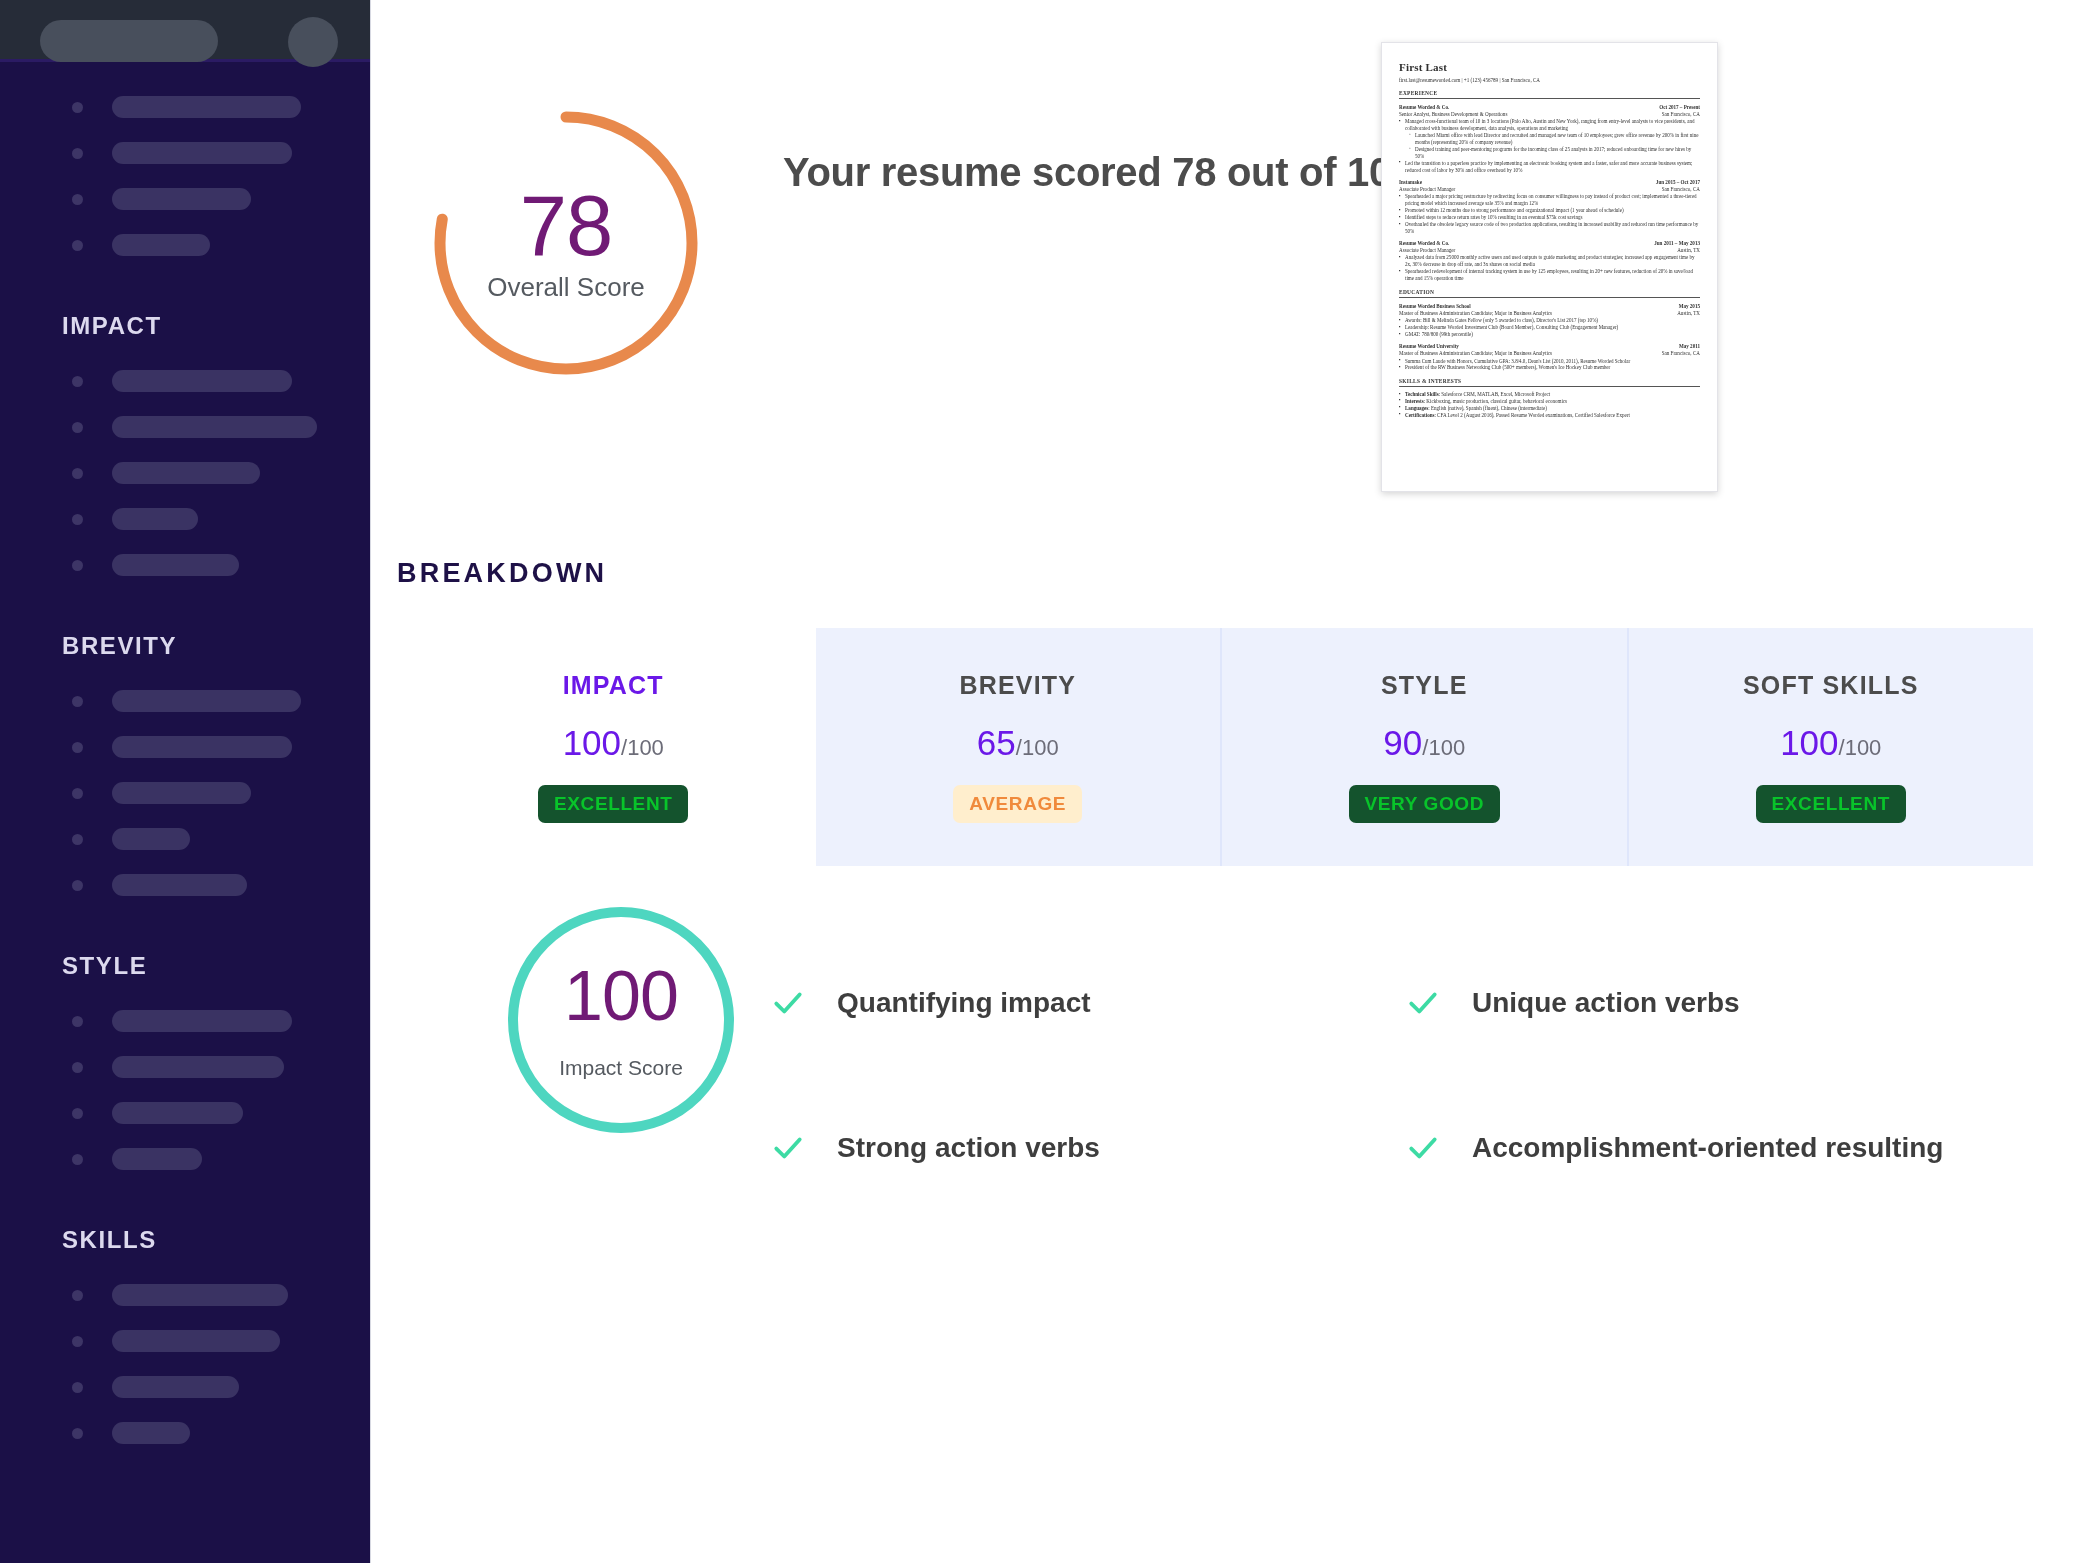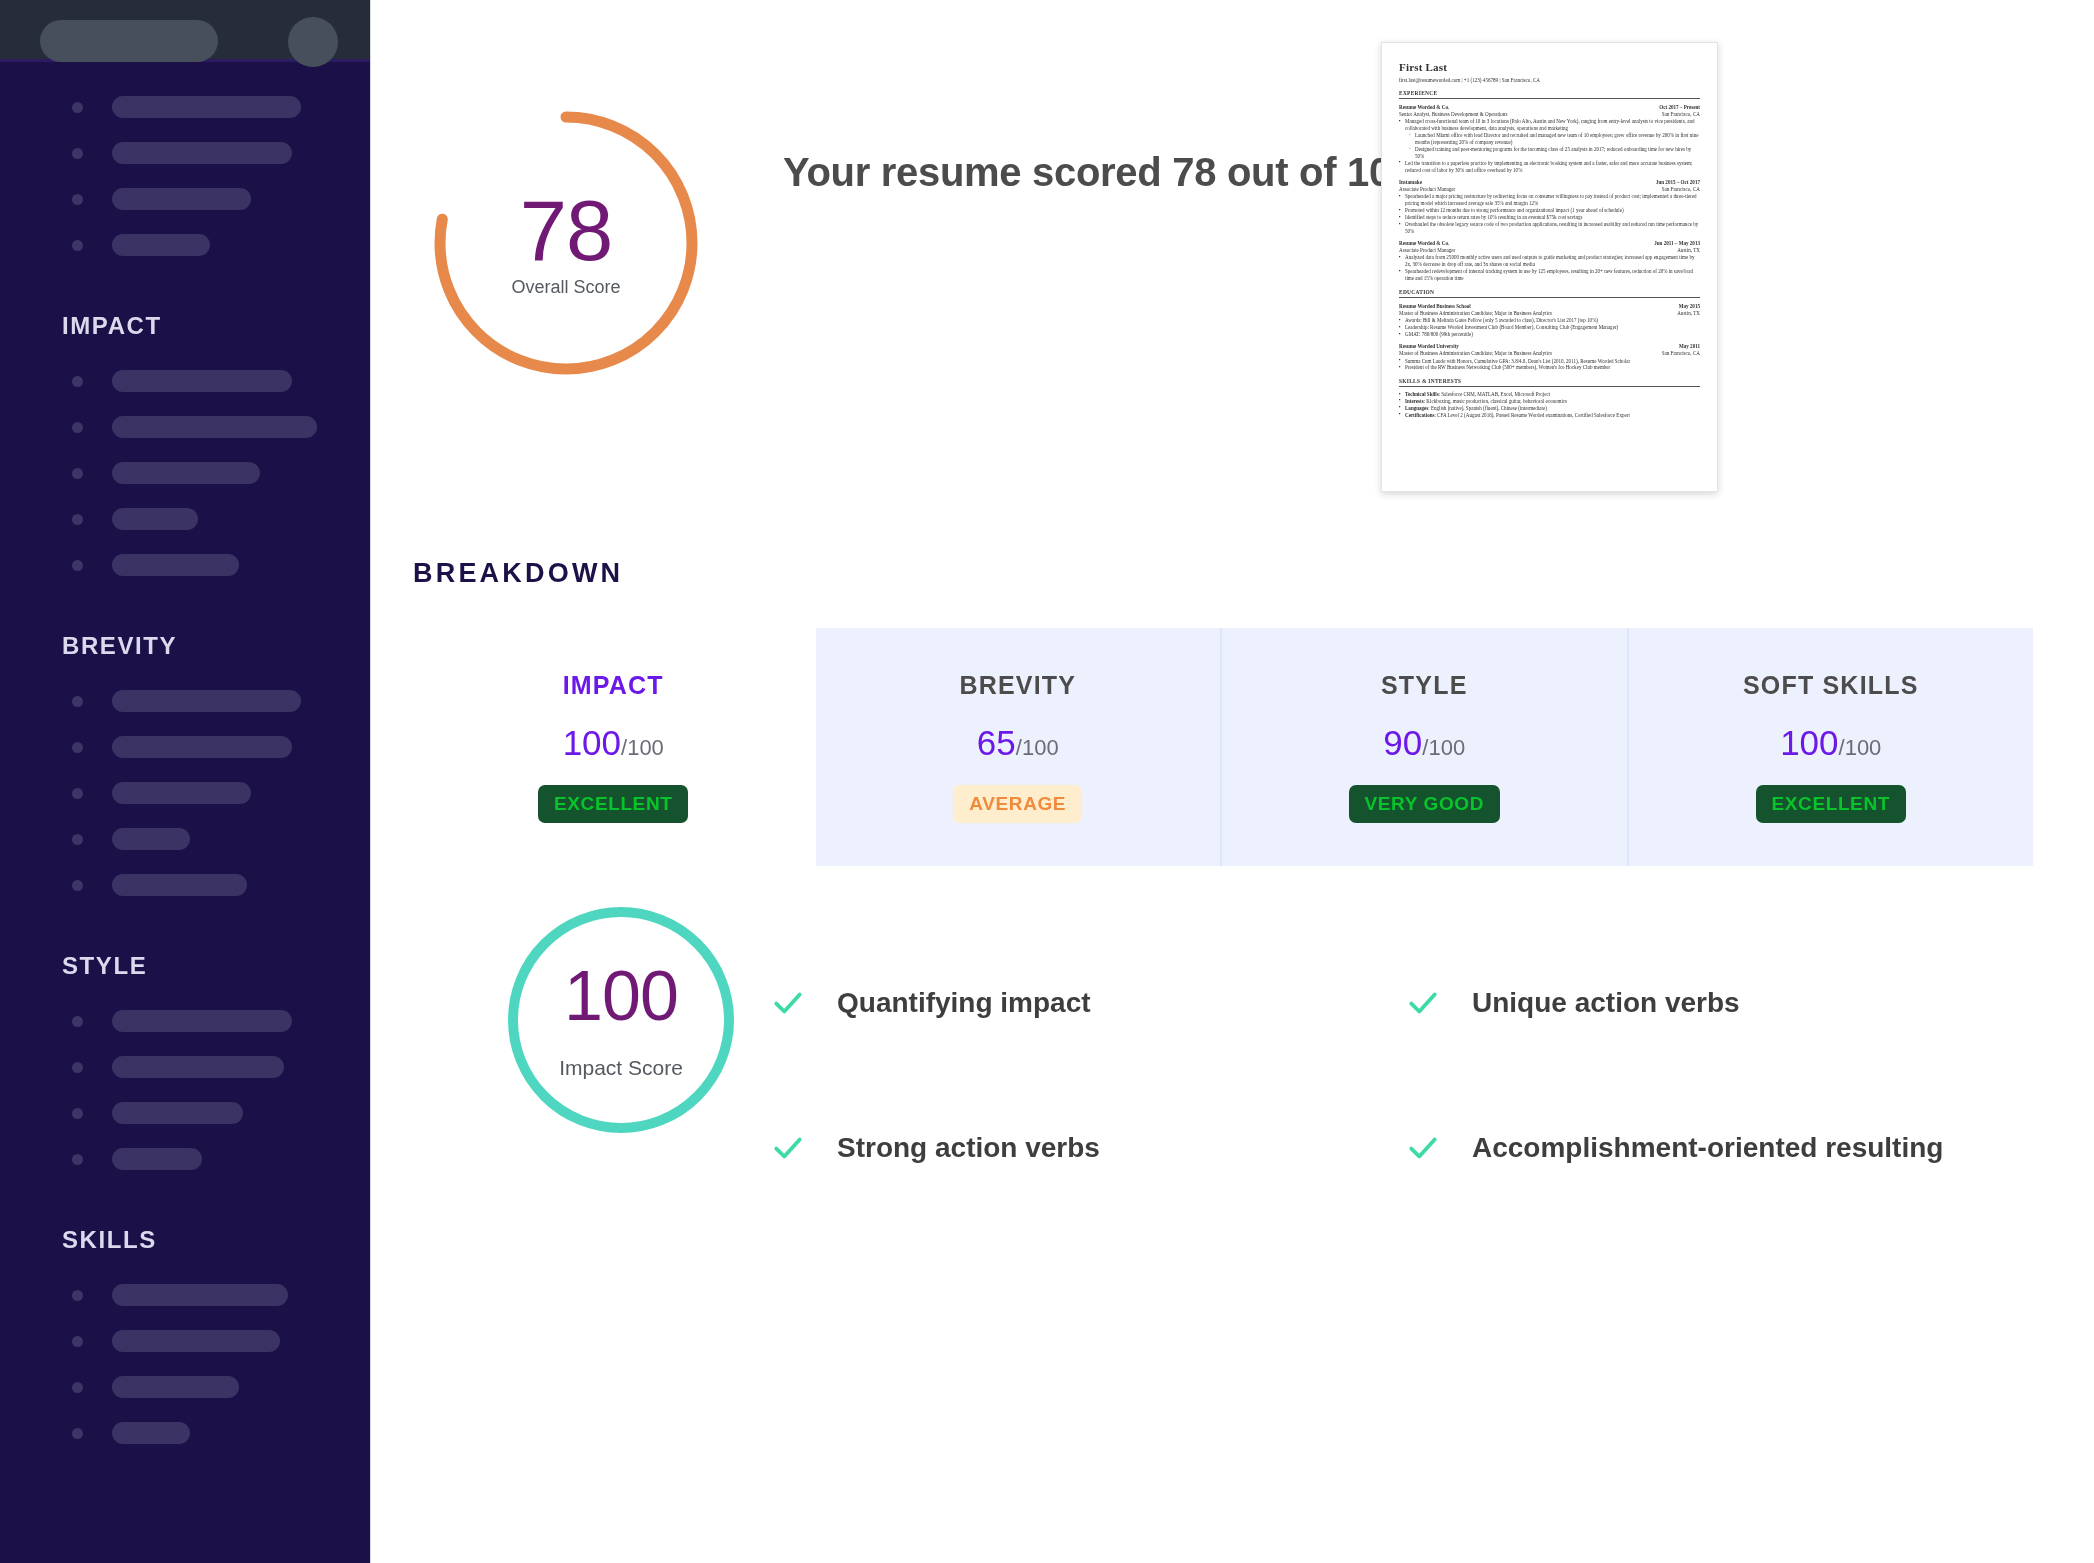--- a/index.html
+++ b/index.html
@@ -108,21 +108,21 @@
     justify-content: center;
   }
   .gauge-value {
     font-size: 85px;
     color: #701a75;
     font-weight: normal;
     line-height: 1;
     letter-spacing: -1px;
   }
   .gauge-label {
-    font-size: 18px;
+    font-size: 26px;
     color: #555a60;
     margin-top: 4px;
   }
   #hero-title {
     position: absolute;
     left: 412px; top: 150px;
     font-size: 40px;
     font-weight: bold;
     color: #4c4c4c;
     letter-spacing: -0.3px;
@@ -173,21 +173,21 @@
   }
   ul.rz-sub > li::before {
     content: "\25E6";
     position: absolute; left: 0; top: -0.2px;
     font-size: 5px;
   }
 
   
   #breakdown-title {
     position: absolute;
-    left: 42px; top: 558px;
+    left: 26px; top: 558px;
     font-size: 27px;
     font-weight: bold;
     color: #1e1147;
     letter-spacing: 3.2px;
   }
   #breakdown-grid {
     position: absolute;
     left: 40px; top: 628px;
     width: 1622px;
     height: 238px;

